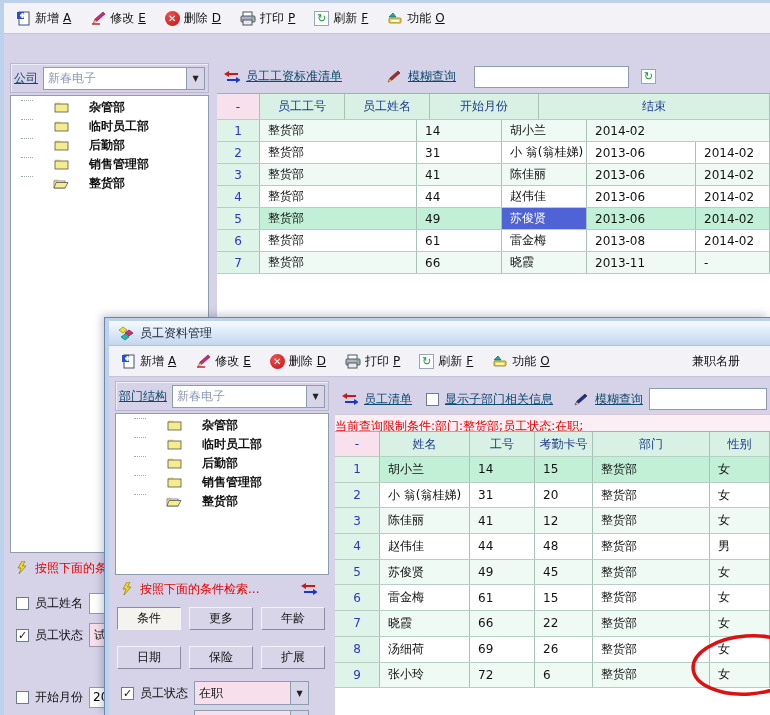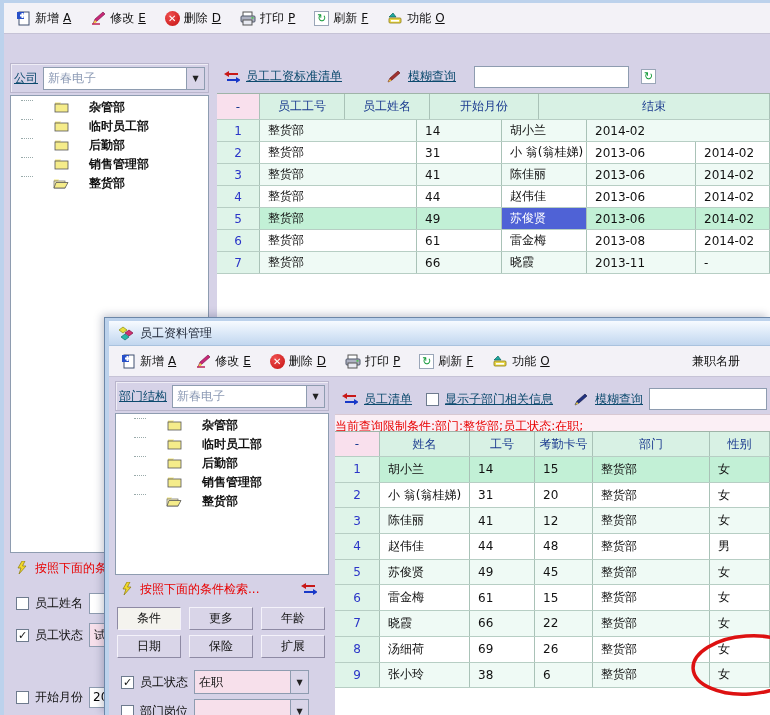--- a/index.html
+++ b/index.html
@@ -51,21 +51,21 @@
   .bg-window .tree{height:456px;}
   .fg-window .tree{height:160px;}
   .tree-item{height:19px;display:flex;padding-left:10px;gap:20px;white-space:nowrap;font-weight:bold;}
   .tree-item:first-child{margin-top:3px;}
   .dots{width:12px;border-bottom:1px dotted #9aa;height:1px;}
   
   .filter-head{display:flex;align-items:center;gap:5px;padding:0 6px;color:#E80000;white-space:nowrap;}
   .bg-window .filter-head{margin-top:6px;height:18px;}
   .fg-window .filter-head{margin-top:4px;height:20px;}
   .swap-right{margin-left:auto;}
-  .fbtn-grid{display:grid;grid-template-columns:64px 64px 64px;gap:5px 8px;margin:8px 2px 0 4px;}
+  .fbtn-grid{display:grid;grid-template-columns:64px 64px 64px;gap:16px 8px;margin:8px 2px 0 4px;}
   .fbtn{height:21px;background:#D9D5E8;border:1px solid;border-color:#F4F2FA #8E8AA4 #8E8AA4 #F4F2FA;
         display:flex;align-items:center;justify-content:center;font-size:12px;}
   .fbtn.active{background:#F4F3EE;border-color:#8E8AA4 #F4F2FA #F4F2FA #8E8AA4;}
   .frow{display:flex;align-items:center;gap:6px;padding-left:8px;height:24px;}
   .checkbox{width:13px;height:13px;background:#fff;border:1px solid #6E7B8E;box-sizing:border-box;
             font-size:11px;line-height:11px;text-align:center;font-weight:bold;color:#101010;flex:none;}
   .cinput{height:21px;background:#fff;border:1px solid #8E9CB0;flex:none;padding:0 3px;font:inherit;box-sizing:border-box;}
   .pink-combo{height:22px;background:#F7E0EB;border:1px solid #8E9CB0;display:flex;align-items:center;flex:none;}
   .pink-combo .val{flex:1;padding-left:4px;color:#111;}
   
@@ -625,21 +625,21 @@
               <span class="cell c1">汤细荷</span>
               <span class="cell c2">69</span>
               <span class="cell c3">26</span>
               <span class="cell c4">整货部</span>
               <span class="cell c5">女</span>
             </div>
 
             <div class="trow">
               <span class="cell c0">9</span>
               <span class="cell c1">张小玲</span>
-              <span class="cell c2">38</span>
+              <span class="cell c2">72</span>
               <span class="cell c3">6</span>
               <span class="cell c4">整货部</span>
               <span class="cell c5">女</span>
             </div>
           </div>
       </div>
 
       <svg class="annot" width="122" height="70">
         <ellipse cx="61" cy="35" rx="55" ry="29" fill="none" stroke="#DD1111" stroke-width="3.5" transform="rotate(-4 61 35)" stroke-linecap="round"></ellipse>
       </svg>

